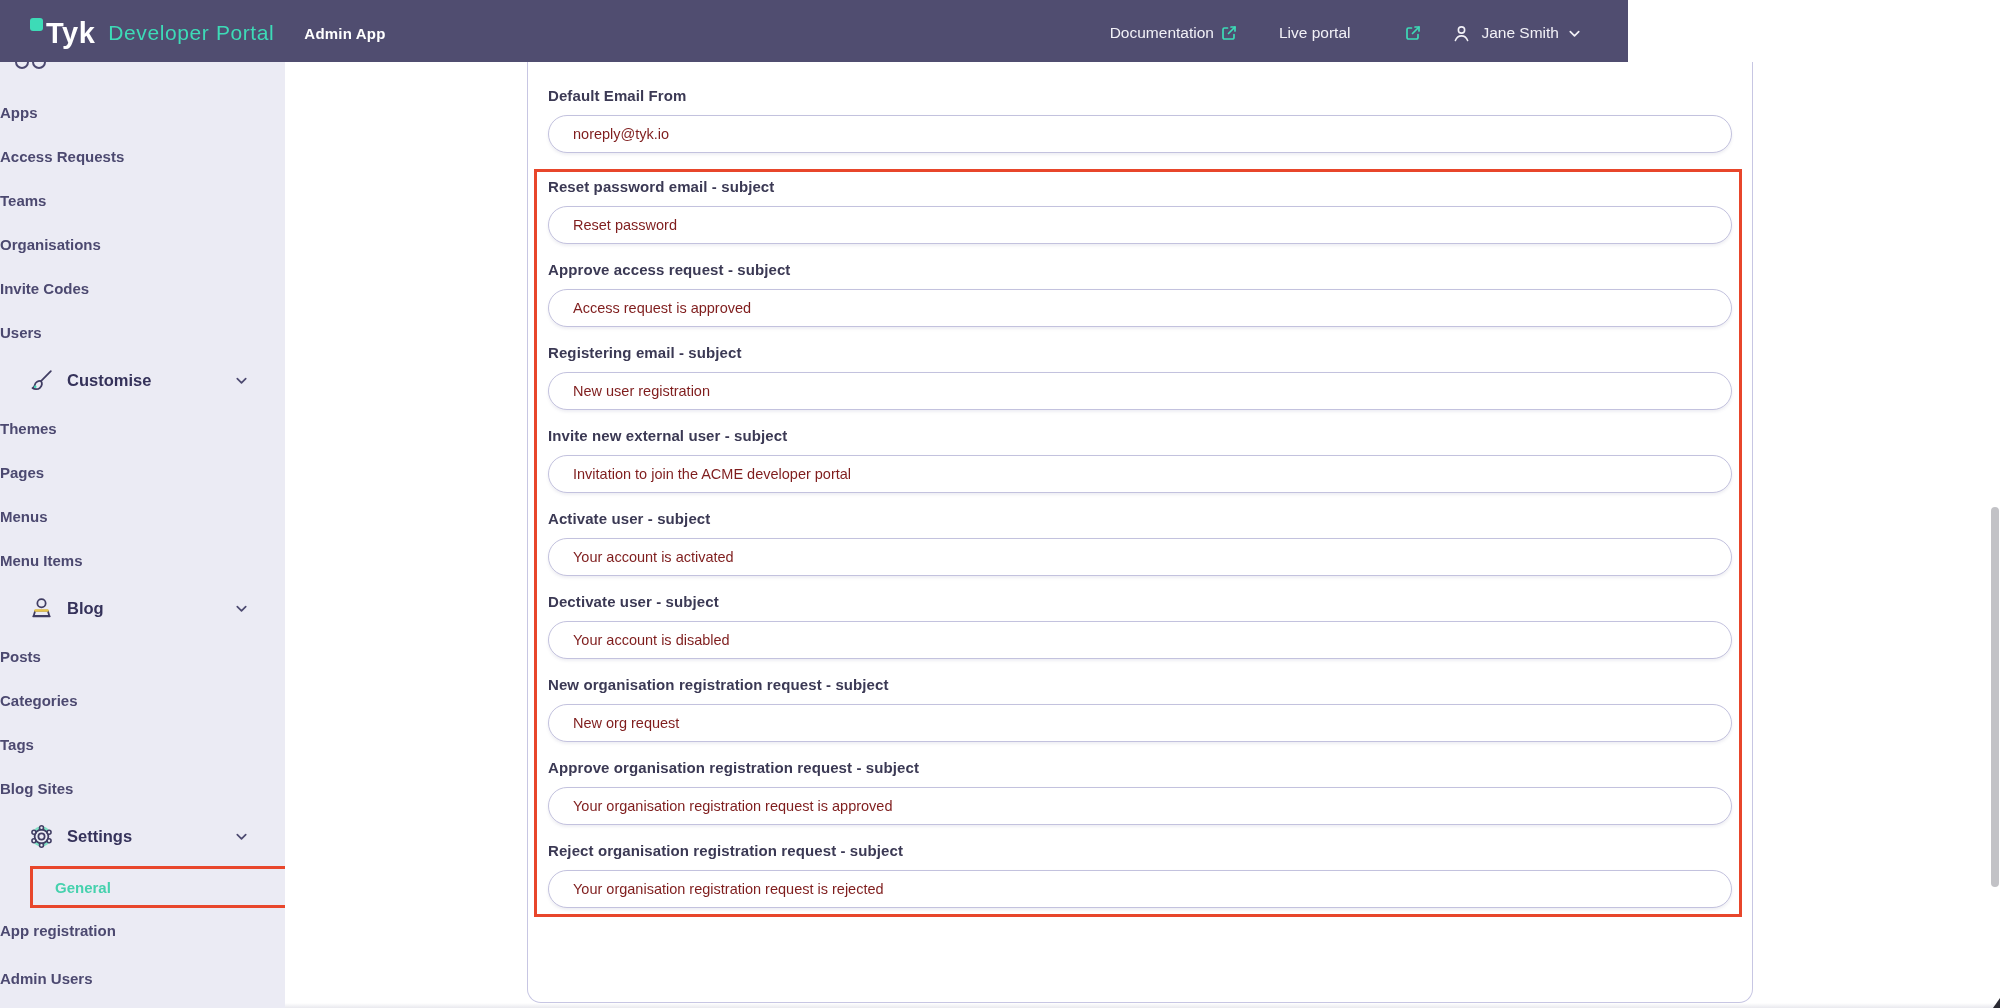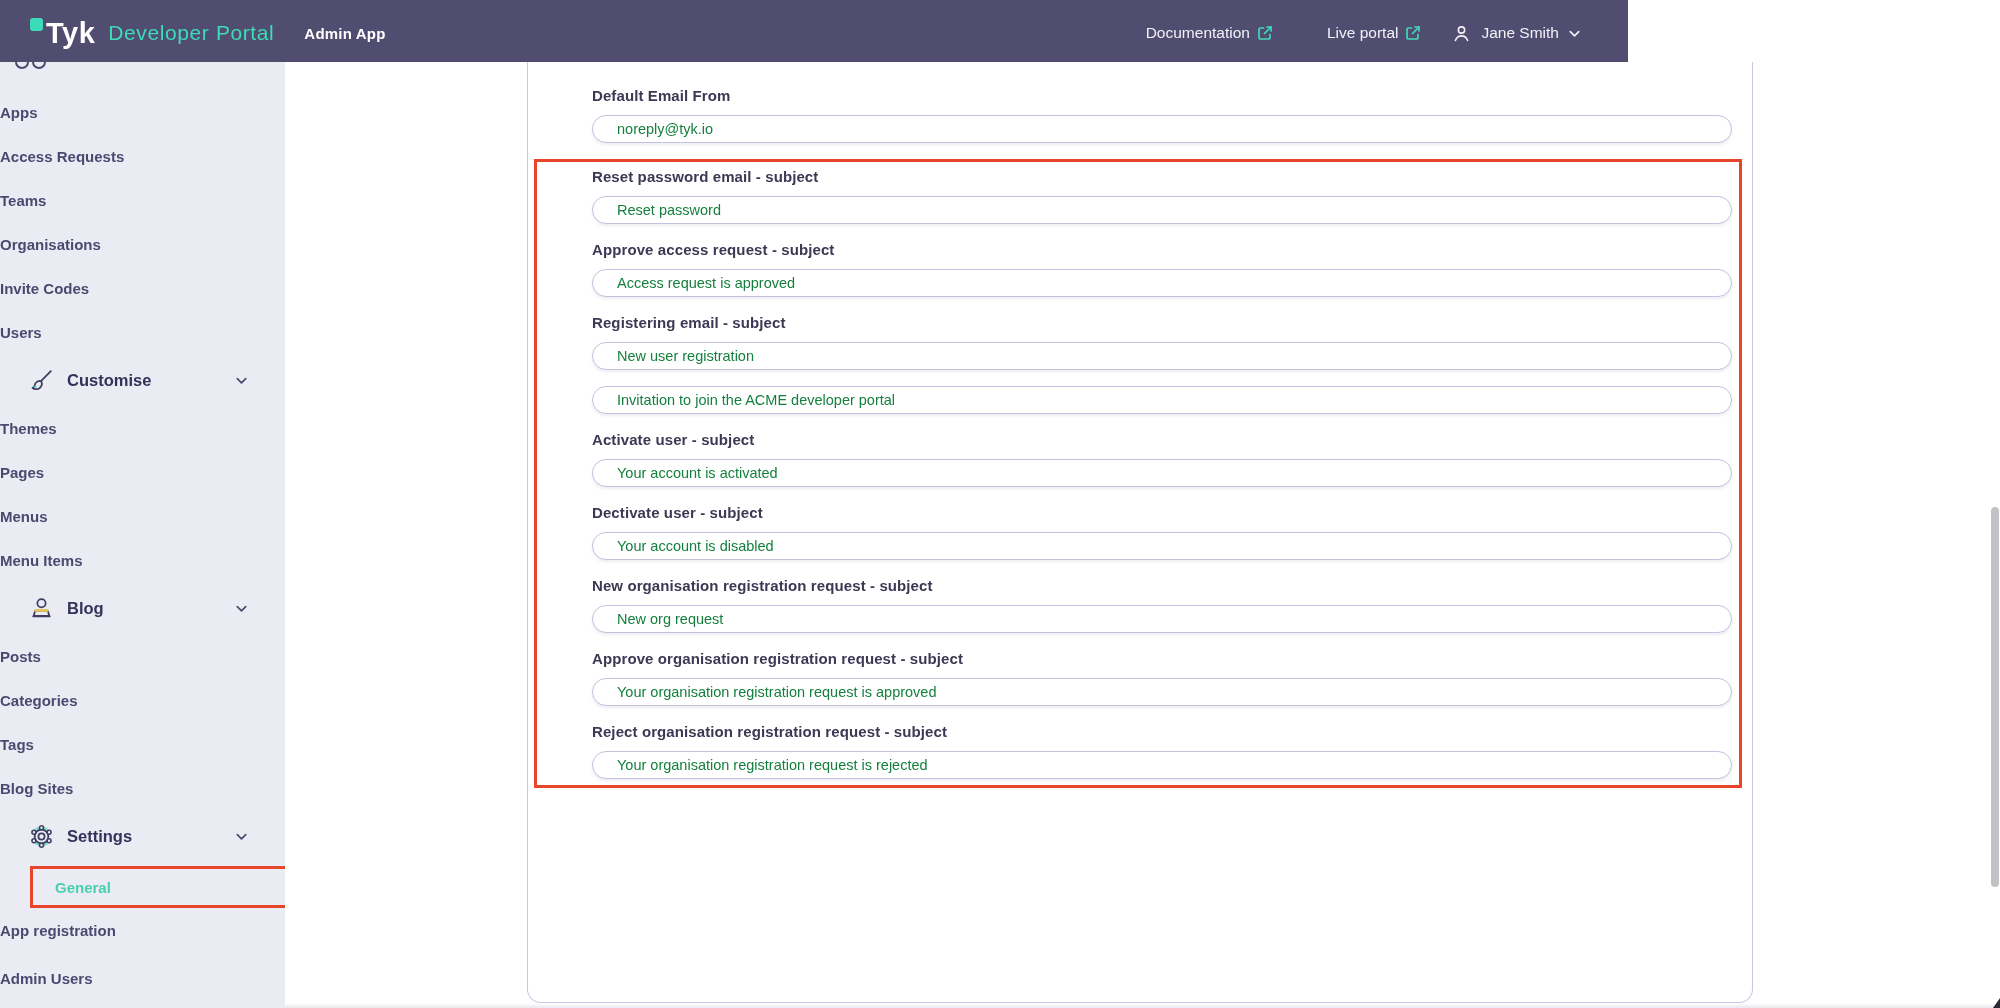--- a/index.html
+++ b/index.html
@@ -21,21 +21,21 @@
   .brand-mark {
     width:13px; height:13px; border-radius:3px; background:#3ddbb7;
     display:inline-block; position:relative; top:-9px; margin-right:3px;
   }
   .brand-name { font-size:29px; font-weight:700; color:#ffffff; letter-spacing:0.5px; }
   .brand-suffix { font-size:21px; font-weight:400; color:#3ddbb7; margin-left:13px; letter-spacing:0.6px; }
   .app-label { font-size:15px; font-weight:700; color:#ffffff; margin-left:30px; letter-spacing:0.2px; }
 
   .topbar-right { margin-left:auto; display:flex; align-items:center; }
   .top-link { display:flex; align-items:center; cursor:pointer; font-size:15.5px; color:#f2f1f7; }
-  .top-link + .top-link { margin-left:54px; }
+  .top-link + .top-link { margin-left:42px;gap:48px; }
   .ext-icon { margin-left:7px; display:inline-flex; }
   .user-area { display:flex; align-items:center; margin-left:30px; cursor:pointer; }
   .user-icon { display:inline-flex; margin-right:9px; }
   .user-name { font-size:15.5px; color:#f2f1f7; }
   .user-chev { display:inline-flex; margin-left:8px; }
 
   
   .sidebar {
     position:absolute; top:62px; left:0; width:285px; height:946px;
     background:#ebebf4; overflow:hidden;
@@ -61,29 +61,29 @@
   .nav-item[data-name="sidebar-item-admin-users"] { margin-top:4px; }
 
   
   .content-card {
     position:absolute; left:527px; top:62px; width:1226px; height:941px;
     background:#ffffff;
     border:1px solid #c7c6e3; border-top:none;
     border-radius:0 0 14px 14px;
     padding:24px 20px 0 20px;
   }
-  .field { margin-bottom:16px;margin-left:44px; }
+  .field { margin-bottom:16px; }
   .field-label {
     display:block; font-size:15px; font-weight:700; color:#3b3954;
     height:20px; line-height:20px; margin-bottom:9px; letter-spacing:0.1px;
   }
   .field-input {
-    display:block; width:100%; height:28px;
+    display:block; width:100%; height:38px;
     border:1px solid #c3c2de; border-radius:19px;
-    padding:0 24px; font-size:14.5px; color:#15803d;
+    padding:0 24px; font-size:14.5px; color:#7f1d1d;
     background:#ffffff; outline:none;
     box-shadow:0 2px 3px rgba(90,90,140,0.10);
     font-family:"Liberation Sans","DejaVu Sans",sans-serif;
   }
   .annotation-box {
     margin:10px -10px 0 -14px;
     border:3px solid #e8462b;
     padding:5px 7px 6px 11px;
   }
   .annotation-box .field:last-child { margin-bottom:0; }
@@ -292,20 +292,21 @@
     </div>
     <div class="field" data-name="field-approve-access-subject">
       <label class="field-label" data-name="field-label">Approve access request - subject</label>
       <input class="field-input" type="text" readonly="" data-name="approve-access-subject-input" value="Access request is approved" style="">
     </div>
     <div class="field" data-name="field-registering-subject">
       <label class="field-label" data-name="field-label">Registering email - subject</label>
       <input class="field-input" type="text" readonly="" data-name="registering-subject-input" value="New user registration" style="">
     </div>
     <div class="field" data-name="field-invite-external-user-subject">
+      <label class="field-label" data-name="field-label">Invite new external user - subject</label>
       <input class="field-input" type="text" readonly="" data-name="invite-external-user-subject-input" value="Invitation to join the ACME developer portal" style="">
     </div>
     <div class="field" data-name="field-activate-user-subject">
       <label class="field-label" data-name="field-label">Activate user - subject</label>
       <input class="field-input" type="text" readonly="" data-name="activate-user-subject-input" value="Your account is activated" style="">
     </div>
     <div class="field" data-name="field-dectivate-user-subject">
       <label class="field-label" data-name="field-label">Dectivate user - subject</label>
       <input class="field-input" type="text" readonly="" data-name="dectivate-user-subject-input" value="Your account is disabled" style="">
     </div>

